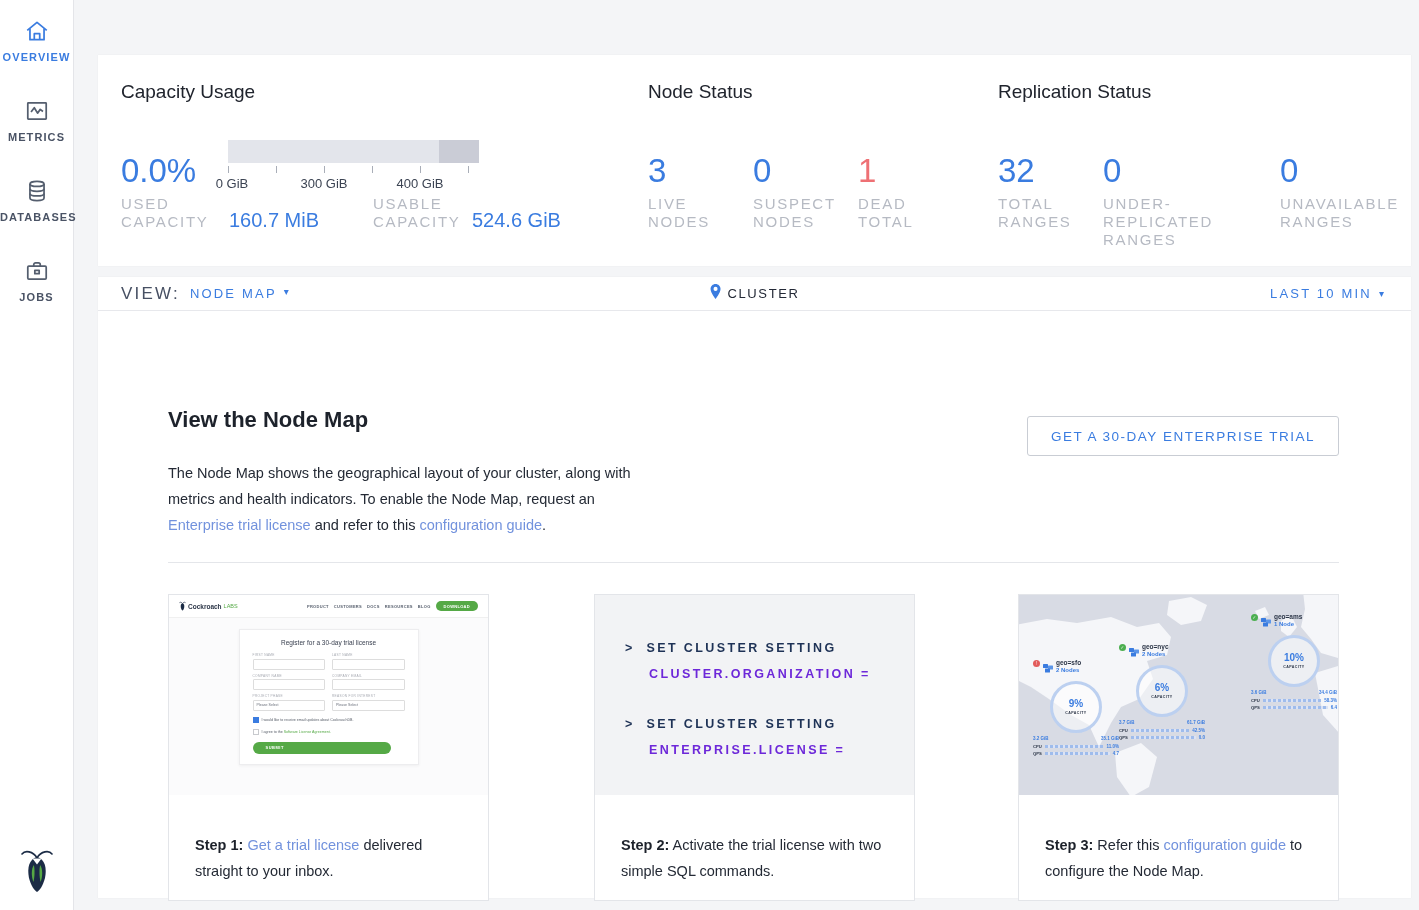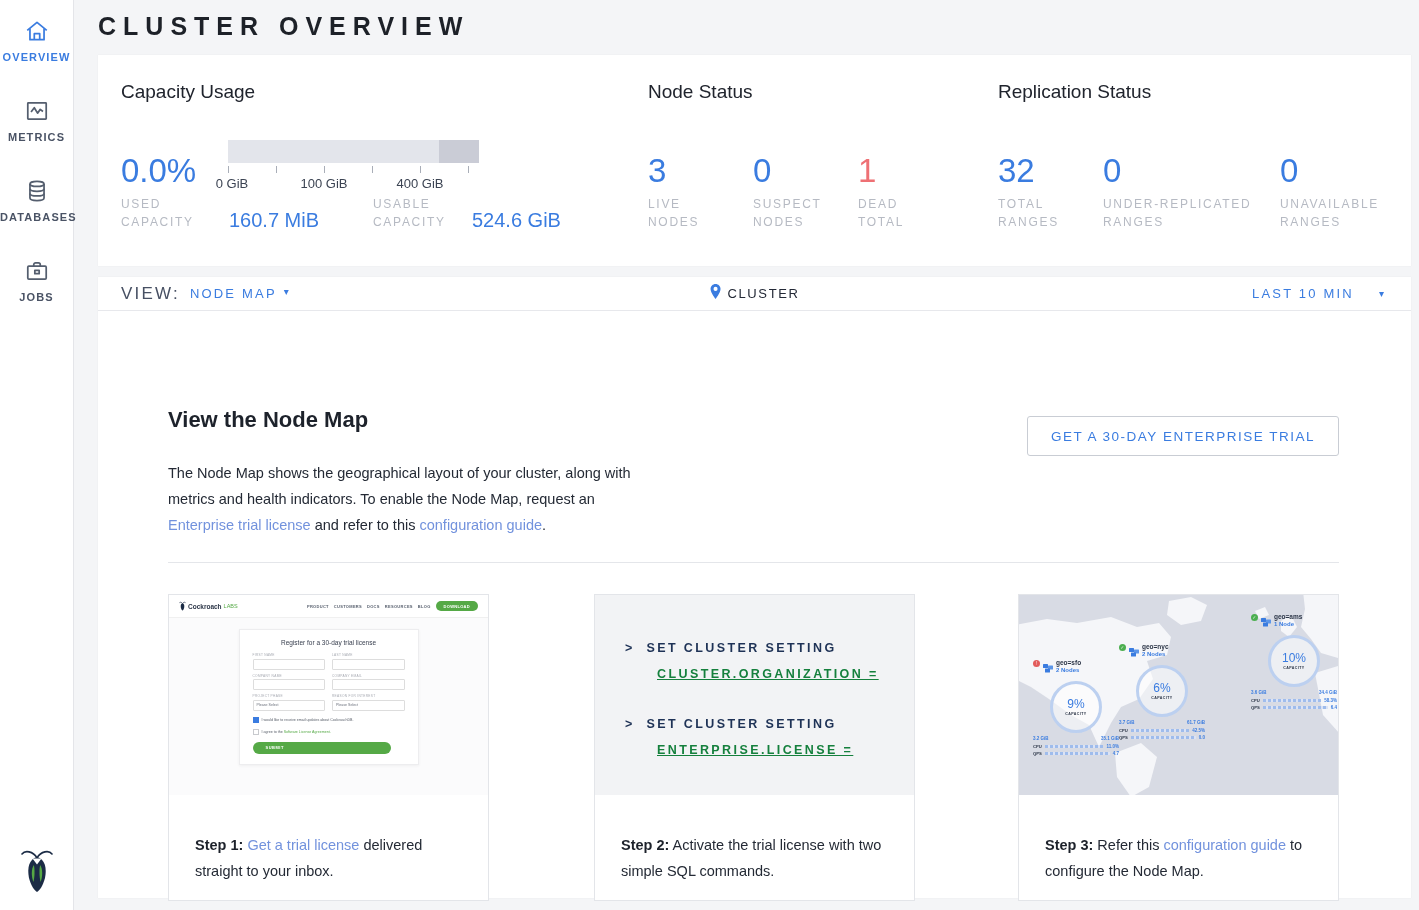--- a/index.html
+++ b/index.html
@@ -15,37 +15,37 @@
   .side-logo{position:absolute;left:0;bottom:12px;width:73px;text-align:center;}
 
   
   .page-title{position:absolute;left:98px;top:12px;font-size:25px;font-weight:bold;letter-spacing:7px;color:#1d2128;}
 
   
   .stats-card{position:absolute;left:98px;top:55px;width:1313px;height:211px;background:#fff;box-shadow:0 0 1px rgba(0,0,0,.08);}
   .sec-title{position:absolute;top:26px;font-size:19px;color:#20242d;}
   .big-num{position:absolute;top:79px;font-size:33px;color:#3a7ce0;line-height:1;margin-top:20px;}
   .big-num.red{color:#ee7074;}
-  .stat-label{position:absolute;top:140px;font-size:12px;letter-spacing:1.7px;color:#b6bac3;line-height:18px;}
+  .stat-label{position:absolute;top:140px;font-size:15px;letter-spacing:1.7px;color:#b6bac3;line-height:18px;}
   .cap-value{position:absolute;top:154px;font-size:20px;color:#3a7ce0;}
   .cap-bar{position:absolute;left:130px;top:85px;width:251px;height:23px;background:#e3e5eb;}
   .cap-bar-dark{position:absolute;right:0;top:0;width:40px;height:23px;background:#caccd6;}
   .tick{position:absolute;top:111px;width:1px;height:7px;background:#a9aeb8;}
   .tick-label{position:absolute;top:121px;width:60px;text-align:center;font-size:13px;color:#3c4453;}
 
   
   .main-panel{position:absolute;left:98px;top:277px;width:1313px;height:621px;background:#fff;box-shadow:0 0 1px rgba(0,0,0,.08);}
   .panel-toolbar{position:relative;height:33px;border-bottom:1px solid #e7e8ec;}
   .tb-left{position:absolute;left:23px;top:0;height:33px;display:flex;align-items:center;gap:10px;}
   .tb-view-label{font-size:17px;letter-spacing:2.2px;color:#475063;}
   .tb-dropdown{display:flex;align-items:flex-start;gap:7px;font-size:13px;letter-spacing:2.2px;color:#3a7ce0;cursor:pointer;}
   .caret{font-size:10px;color:#3a7ce0;}
   .tb-center{position:absolute;left:50%;top:0;transform:translateX(-50%);height:33px;display:flex;align-items:center;gap:7px;}
   .tb-cluster{font-size:13px;letter-spacing:1.6px;color:#232936;}
-  .tb-right{position:absolute;right:27px;top:0;height:33px;display:flex;align-items:center;gap:25px;cursor:pointer;}
+  .tb-right{position:absolute;right:27px;top:0;height:33px;display:flex;align-items:center;gap:7px;cursor:pointer;}
   .tb-time{font-size:13px;letter-spacing:2.2px;color:#3a7ce0;}
 
   .panel-body{position:relative;}
   .panel-title{position:absolute;left:70px;top:96px;font-size:22px;font-weight:bold;color:#1d222b;}
   .panel-desc{position:absolute;left:70px;top:134px;width:470px;font-size:14.5px;line-height:26px;color:#242a35;}
   .link{color:#7292dd;cursor:pointer;text-decoration:none;}
   .trial-btn{position:absolute;left:929px;top:105px;width:312px;height:40px;box-sizing:border-box;background:#fff;border:1px solid #c9cdd4;border-radius:3px;color:#3a7ce0;font-size:13.5px;letter-spacing:1.5px;display:flex;align-items:center;justify-content:center;cursor:pointer;font-family:"Liberation Sans",sans-serif;}
   .divider{position:absolute;left:70px;top:251px;width:1171px;height:1px;background:#e4e6ea;}
 
   
@@ -72,34 +72,34 @@
   .ms-checkbox{width:4px;height:4px;border:1px solid #c8cace;background:#fff;flex:none;}
   .ms-checkbox.checked{background:#3a7ce0;border-color:#3a7ce0;}
   .ms-check-text{font-size:3.6px;color:#555b66;}
   .ms-green{color:#55a946;}
   .ms-submit{display:block;margin:7px 14px 0 auto;background:#55a946;color:#fff;font-size:4px;letter-spacing:.5px;font-weight:bold;border:none;border-radius:7px;padding:3.5px 13px;}
 
   
   .code-img{background:#f2f3f5;}
   .code-block{padding:46px 0 0 30px;}
   .code-line{font-size:12.5px;font-weight:bold;letter-spacing:2.4px;color:#1e3256;}
-  .code-arg{margin:12px 0 0 32px;font-size:12.5px;font-weight:bold;letter-spacing:2.4px;color:#15803d;text-decoration:underline;}
+  .code-arg{margin:12px 0 0 24px;font-size:12.5px;font-weight:bold;letter-spacing:2.4px;color:#6d28d9;}
   .code-gap{height:36px;}
 
   
   .map-img{background:#d8dbe4;}
   .map-svg{position:absolute;inset:0;}
   .map-loc{position:absolute;width:86px;}
   .loc-head{display:flex;align-items:flex-start;gap:3px;}
   .loc-dot{width:7px;height:7px;border-radius:50%;color:#fff;font-size:4.5px;line-height:7px;text-align:center;flex:none;margin-top:1px;}
   .loc-names{display:flex;flex-direction:column;line-height:1.3;}
   .loc-name{font-size:6.5px;font-weight:bold;color:#2b3547;}
   .loc-nodes{font-size:6px;font-weight:bold;color:#3a7ce0;}
   .loc-gauge{width:46px;height:46px;margin:4px auto 0;border-radius:50%;border:3px solid #bcd0f0;background:rgba(255,255,255,.55);display:flex;flex-direction:column;align-items:center;justify-content:center;}
-  .loc-pct{font-size:12px;font-weight:normal;color:#3a7ce0;line-height:1;}
+  .loc-pct{font-size:10px;font-weight:bold;color:#3a7ce0;line-height:1;}
   .loc-cap{font-size:3.6px;letter-spacing:.4px;font-weight:bold;color:#2b3547;margin-top:2px;}
   .loc-range{display:flex;justify-content:space-between;font-size:4.5px;font-weight:bold;color:#3a7ce0;margin-top:3px;}
   .loc-row{display:flex;align-items:center;gap:3px;margin-top:2.5px;}
   .loc-k{font-size:4.2px;font-weight:bold;color:#2b3547;width:9px;}
   .loc-bar{flex:1;height:3px;background:repeating-linear-gradient(90deg,#9fbcec 0 3px,#dbe3f5 3px 5px);}
   .loc-v{font-size:4.5px;font-weight:bold;color:#3a7ce0;}
 </style>
 </head>
 <body>
 
@@ -151,37 +151,36 @@
         <path d="M17 12 C13 5 5 4 2 8" fill="none" stroke="#1b2b45" stroke-width="1.6" stroke-linecap="round"></path>
         <path d="M17 12 C21 5 29 4 32 8" fill="none" stroke="#1b2b45" stroke-width="1.6" stroke-linecap="round"></path>
         <path d="M17 11 C9 13 7 22 9 32 C11 40 14.5 44.5 17 46 C19.5 44.5 23 40 25 32 C27 22 25 13 17 11 Z" fill="#1b2b45"></path>
         <path d="M13.8 19 C11.2 23 11.2 30 13.4 36 C14.6 32 15 23 13.8 19 Z" fill="#56a944"></path>
         <path d="M20.2 19 C22.8 23 22.8 30 20.6 36 C19.4 32 19 23 20.2 19 Z" fill="#56a944"></path>
         <polygon points="12.5,12.5 21.5,12.5 17,18.5" fill="#fff"></polygon>
       </svg>
     </div>
   </div>
 
-  <div class="page-title">CLUSTER OVERVIEW</div>
 
   <div class="stats-card">
 
     <div class="sec-title" style="left:23px">Capacity Usage</div>
     <div class="big-num" style="left:23px">0.0%</div>
     <div class="cap-bar">
       <div class="cap-bar-dark"></div>
     </div>
     <div class="tick" style="left:130px"></div>
     <div class="tick" style="left:178px"></div>
     <div class="tick" style="left:226px"></div>
     <div class="tick" style="left:274px"></div>
     <div class="tick" style="left:322px"></div>
     <div class="tick" style="left:370px"></div>
     <div class="tick-label" style="left:104px">0 GiB</div>
-    <div class="tick-label" style="left:196px">100 GiB</div>
+    <div class="tick-label" style="left:196px">300 GiB</div>
     <div class="tick-label" style="left:292px">400 GiB</div>
     <div class="stat-label" style="left:23px;width:90px">USED CAPACITY</div>
     <div class="cap-value" style="left:131px">160.7 MiB</div>
     <div class="stat-label" style="left:275px;width:90px">USABLE CAPACITY</div>
     <div class="cap-value" style="left:374px">524.6 GiB</div>
 
     <div class="sec-title" style="left:550px">Node Status</div>
     <div class="big-num" style="left:550px">3</div>
     <div class="stat-label" style="left:550px;width:70px">LIVE NODES</div>
     <div class="big-num" style="left:655px">0</div>

